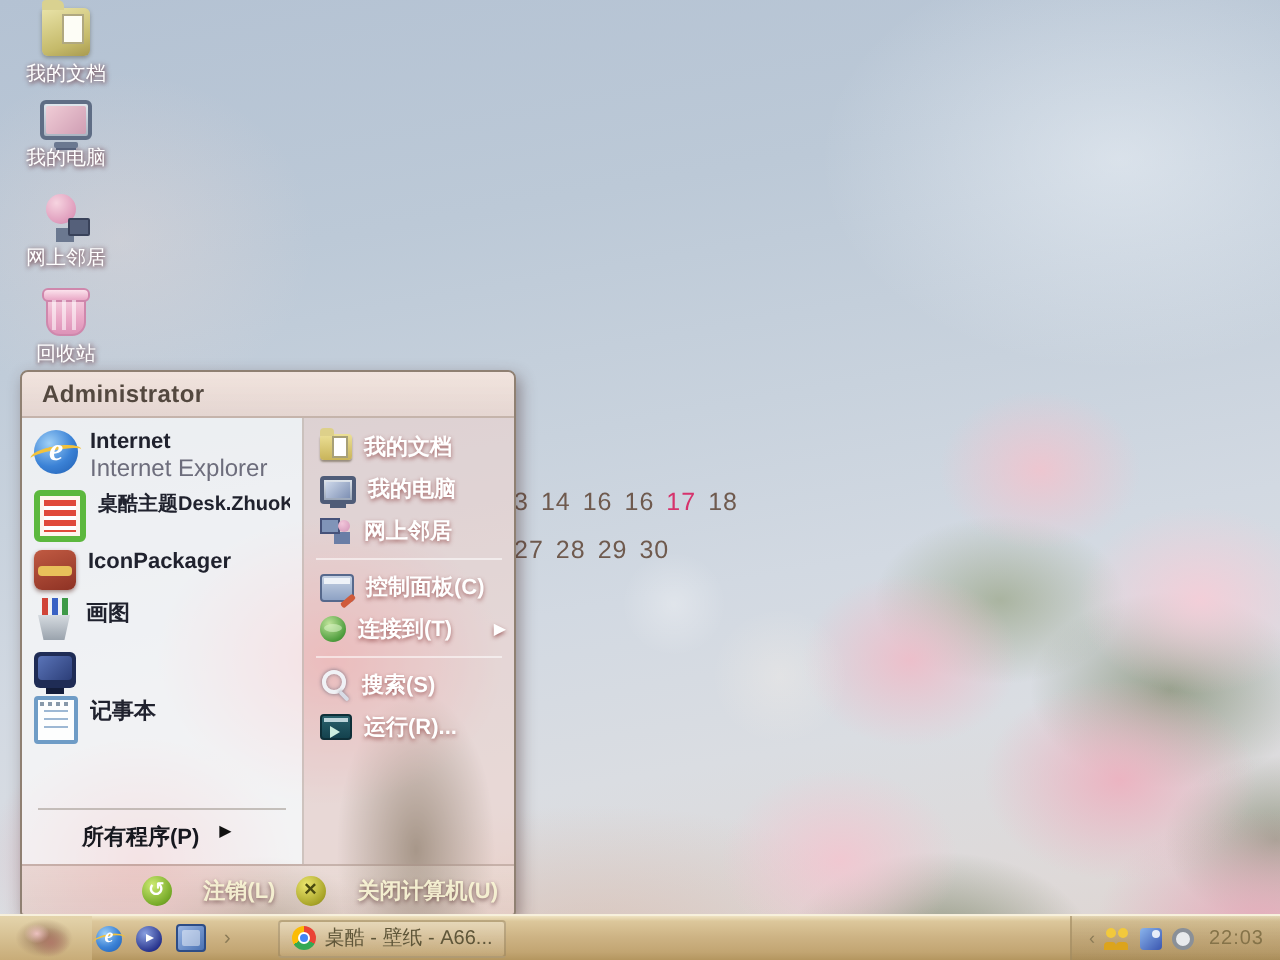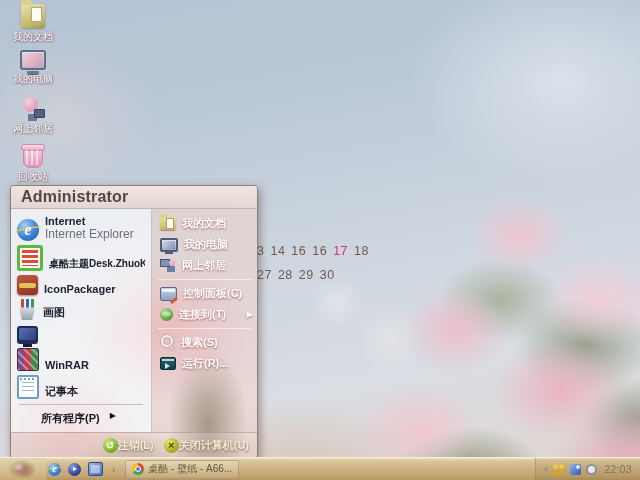--- a/index.html
+++ b/index.html
@@ -59,45 +59,45 @@
   .cal-row{display:flex;gap:6px;margin-bottom:10px}
   .cal-num.hl{color:#d6336c;font-weight:400}
 
   
   .startmenu{position:absolute;left:10px;top:185px;width:246px;height:271px;
     border:1px solid #8f8072;border-radius:4px 4px 2px 2px;
     box-shadow:2px 3px 8px rgba(70,45,45,.45);
     background:rgba(250,240,235,.18);display:flex;flex-direction:column;overflow:hidden}
   .sm-header{height:22px;flex:none;background:linear-gradient(rgba(248,231,222,.85),rgba(238,214,204,.7));
     border-bottom:1px solid rgba(160,140,130,.55);display:flex;align-items:center;padding:0 10px;
-    font-size:16px;color:#53483f;font-weight:600;letter-spacing:.2px}
+    font-size:12px;color:#53483f;font-weight:600;letter-spacing:.2px}
   .sm-body{flex:1;display:flex;min-height:0}
   .sm-left{width:140px;flex:none;background:rgba(255,255,255,.62);border-right:1px solid rgba(175,155,145,.55);
     display:flex;flex-direction:column;padding:3px 0}
   .sm-right{flex:1;background:rgba(246,206,196,.40);display:flex;flex-direction:column;padding:4px 0}
   .sm-footer{height:24px;flex:none;background:linear-gradient(rgba(242,216,206,.55),rgba(232,198,188,.45));
     border-top:1px solid rgba(170,145,135,.5);display:flex;align-items:center;justify-content:flex-end;gap:10px;padding:0 8px}
 
-  .mi{display:flex;align-items:flex-end;gap:6px;padding:2px 6px;cursor:default}
+  .mi{display:flex;align-items:flex-start;gap:6px;padding:2px 6px;cursor:default}
   .mi .lbl{font-size:11px;color:#20222e;white-space:nowrap;overflow:hidden}
   .mi.bold .lbl{font-weight:700}
   .mi-ie{padding-top:3px}
   .mi-ie .two{display:flex;flex-direction:column;line-height:1.15}
   .mi-ie .sub{font-size:12px;color:#6d6d7c}
   .sm-sep-l{height:1px;margin:3px 8px;background:rgba(150,140,130,.5)}
   .sm-spacer{flex:1}
   .allprog{display:flex;gap:10px;padding:3px 6px 3px 30px;font-size:11px;font-weight:700;color:#17181f}
   .allprog .arr{font-size:8px;color:#111}
 
   .rmi{display:flex;align-items:center;gap:6px;padding:2px 4px 2px 8px;height:17px;cursor:default}
   .rmi .lbl{font-size:11px;color:#fff;text-shadow:0 1px 2px rgba(150,80,80,.85);white-space:nowrap;font-weight:600}
   .rmi .arr{margin-left:auto;font-size:8px;color:#fff;text-shadow:0 1px 2px rgba(150,80,80,.85)}
   .sm-sep-r{height:1px;margin:3px 6px;background:rgba(255,255,255,.55)}
 
-  .footbtn{display:flex;align-items:center;gap:0;cursor:default}
+  .footbtn{display:flex;align-items:center;gap:16px;cursor:default}
   .footbtn .lbl{font-size:11px;color:rgba(250,246,214,.92);text-shadow:0 1px 2px rgba(90,50,50,.7);font-weight:600}
 
   
   .ico{display:inline-block;position:relative;flex:none}
 
   .i-ie{width:22px;height:22px;border-radius:50%;background:radial-gradient(circle at 35% 30%,#9fd0f7,#3b82d6 55%,#1f5cb0)}
   .i-ie::after{content:"e";position:absolute;inset:0;color:#fff;font:italic 700 16px/21px "Liberation Serif",serif;text-align:center}
   .i-ie::before{content:"";position:absolute;left:-2px;right:-2px;top:8px;height:6px;border-radius:50%;border-top:2px solid #f2c23c;transform:rotate(-10deg)}
   .i-ie.sm{width:13px;height:13px}
   .i-ie.sm::after{font-size:10px;line-height:12px}
@@ -168,21 +168,21 @@
       radial-gradient(ellipse 13px 10px at 55% 60%, rgba(176,120,104,.9), rgba(176,120,104,0) 75%),
       radial-gradient(ellipse 18px 12px at 48% 50%, rgba(138,104,80,.85), rgba(138,104,80,0) 80%),
       linear-gradient(180deg,#e4d4ac,#c8ac78)}
   .qlaunch{display:flex;align-items:center;gap:7px;padding:0 4px 0 2px}
   .i-wmp{width:13px;height:13px;border-radius:50%;background:radial-gradient(circle at 35% 30%,#8aa0e0,#24308a 75%)}
   .i-wmp::after{content:"";position:absolute;left:5px;top:4px;border:2.5px solid rgba(0,0,0,0);border-left:4px solid #fff}
   .i-desk{width:13px;height:12px;background:linear-gradient(135deg,#9ab6e4,#4a72b4);border:1px solid #2c4c86;border-radius:2px}
   .i-desk::after{content:"";position:absolute;inset:2px;background:rgba(255,255,255,.45);border-radius:1px}
   .ql-chev{font-size:10px;color:#8a7a56;margin-left:2px}
 
-  .taskbtn{margin-left:6px;height:17px;display:flex;align-items:center;gap:4px;padding:0 6px;
+  .taskbtn{margin-left:20px;height:17px;display:flex;align-items:center;gap:4px;padding:0 6px;
     background:linear-gradient(rgba(255,255,255,.30),rgba(255,255,255,.08));
     border:1px solid rgba(140,118,78,.45);border-radius:2px;max-width:120px}
   .taskbtn .tlabel{font-size:10px;color:#5f5639;white-space:nowrap;overflow:hidden;text-overflow:ellipsis}
   .i-chrome{width:12px;height:12px;border-radius:50%;background:conic-gradient(#ea4335 0 33%,#34a853 33% 66%,#fbbc05 66% 100%)}
   .i-chrome::after{content:"";position:absolute;inset:3px;background:#4285f4;border:1.5px solid #fff;border-radius:50%}
 
   .tray{margin-left:auto;display:flex;align-items:center;gap:5px;height:100%;padding:0 6px 0 8px;
     background:linear-gradient(180deg,rgba(120,98,60,.10),rgba(120,98,60,.18));border-left:1px solid rgba(160,138,96,.6)}
   .tray-chev{font-size:9px;color:#8a7a56}
   .i-users{width:13px;height:11px}
@@ -255,24 +255,20 @@
           <span class="lbl">IconPackager</span>
         </div>
         <div class="mi bold">
           <span class="ico i-paint"></span>
           <span class="lbl">画图</span>
         </div>
         <div class="mi bold">
           <span class="ico i-km"></span>
         </div>
         <div class="mi bold">
-          <span class="ico i-rar"></span>
-          <span class="lbl">WinRAR</span>
-        </div>
-        <div class="mi bold">
           <span class="ico i-note"></span>
           <span class="lbl">记事本</span>
         </div>
         <div class="sm-spacer"></div>
         <div class="sm-sep-l"></div>
         <div class="allprog">
           <span>所有程序(P)</span>
           <span class="arr">▶</span>
         </div>
       </div>

